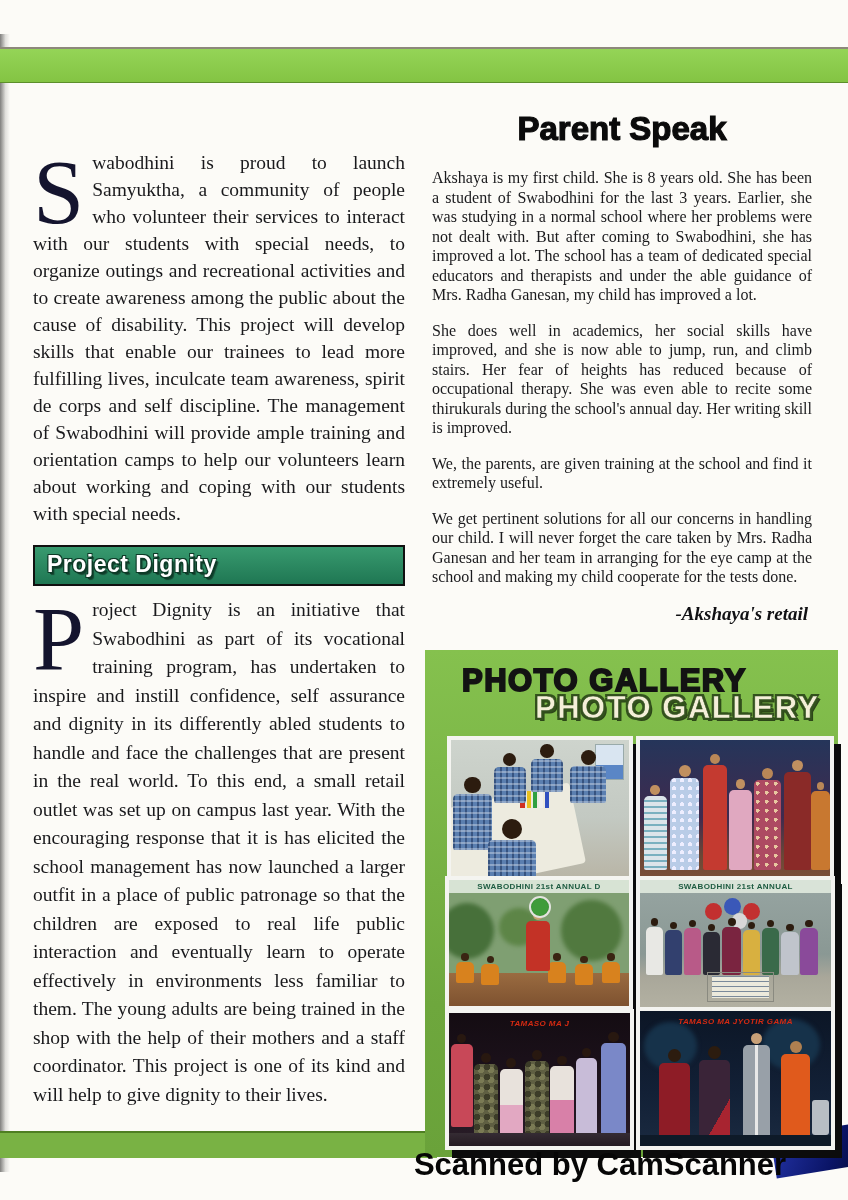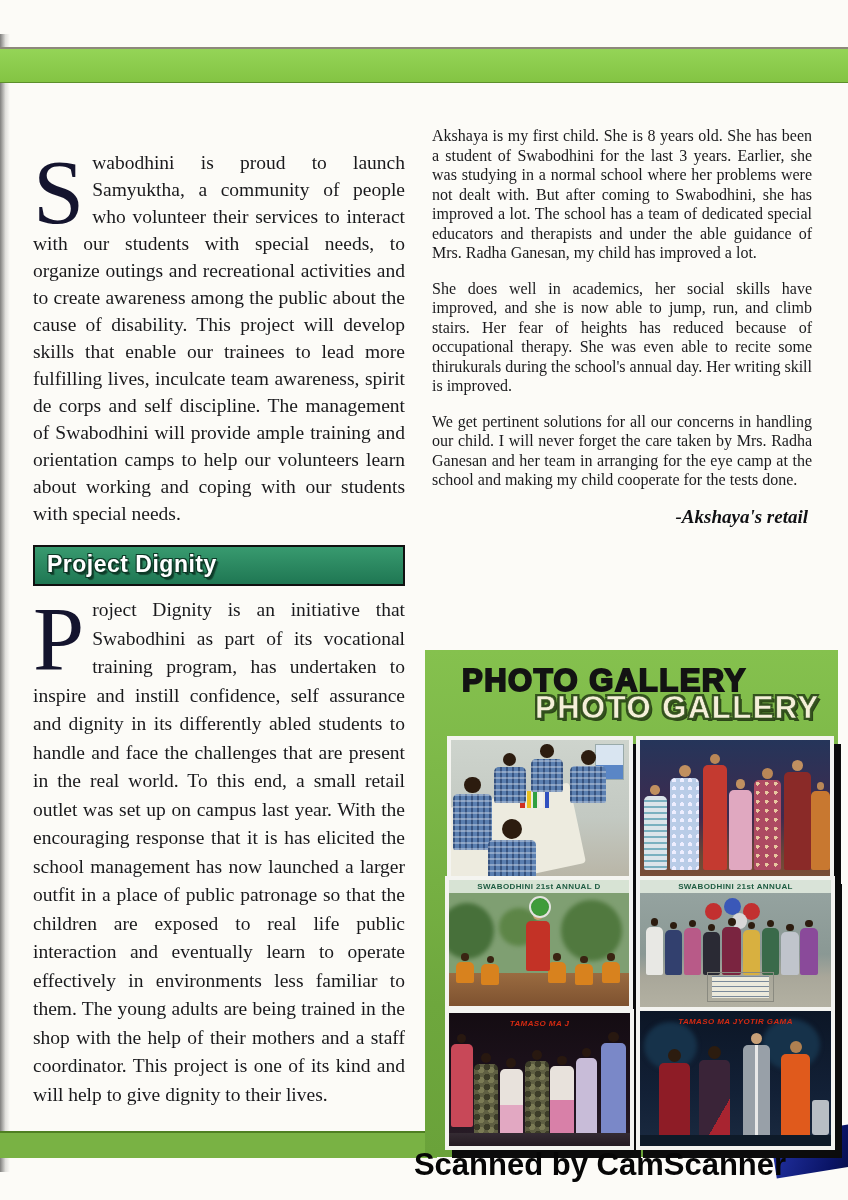--- a/index.html
+++ b/index.html
@@ -72,22 +72,24 @@
   <div class="band-top"></div>
   <div class="strip-bottom"></div>
 
   <section class="left-col">
     <p class="body-lg"><span class="dropcap">S</span><span>wabodhini is proud to launch Samyuktha, a community of people who volunteer their services to interact with our students with special needs, to organize outings and recreational activities and to create awareness among the public about the cause of disability. This project will develop skills that enable our trainees to lead more fulfilling lives, inculcate team awareness, spirit de corps and self discipline. The management of Swabodhini will provide ample training and orientation camps to help our volunteers learn about working and coping with our students with special needs.</span></p>
     <div class="sec-header hdr2">Project Dignity</div>
     <p class="body-lg second"><span class="dropcap">P</span><span>roject Dignity is an initiative that Swabodhini as part of its vocational training program, has undertaken to inspire and instill confidence, self assurance and dignity in its differently abled students to handle and face the challenges that are present in the real world. To this end, a small retail outlet was set up on campus last year. With the encouraging response that it is has elicited the school management has now launched a larger outfit in a place of public patronage so that the children are exposed to real life public interaction and eventually learn to operate effectively in environments less familiar to them. The young adults are being trained in the shop with the help of their mothers and a staff coordinator. This project is one of its kind and will help to give dignity to their lives.</span></p>
   </section>
 
   <section class="right-col">
+    <h1 class="parent-title">Parent Speak</h1>
     <p class="body-sm">Akshaya is my first child. She is 8 years old. She has been a student of Swabodhini for the last 3 years. Earlier, she was studying in a normal school where her problems were not dealt with. But after coming to Swabodhini, she has improved a lot. The school has a team of dedicated special educators and therapists and under the able guidance of Mrs. Radha Ganesan, my child has improved a lot.</p>
     <p class="body-sm">She does well in academics, her social skills have improved, and she is now able to jump, run, and climb stairs. Her fear of heights has reduced because of occupational therapy. She was even able to recite some thirukurals during the school's annual day. Her writing skill is improved.</p>
+    <p class="body-sm">We, the parents, are given training at the school and find it extremely useful.</p>
     <p class="body-sm">We get pertinent solutions for all our concerns in handling our child. I will never forget the care taken by Mrs. Radha Ganesan and her team in arranging for the eye camp at the school and making my child cooperate for the tests done.</p>
     <div class="attribution">-Akshaya's retail</div>
   </section>
 
   <div class="gallery-panel"></div>
   <div class="gal-title black">PHOTO GALLERY</div>
   <div class="gal-title white">PHOTO GALLERY</div>
 
   <div class="ph" style="left:447px;top:736px;width:178px;height:141px">
     <div class="sc" style="background:linear-gradient(180deg,#ced4cd 0%,#c3c9c2 55%,#b8b4a5 100%)">

